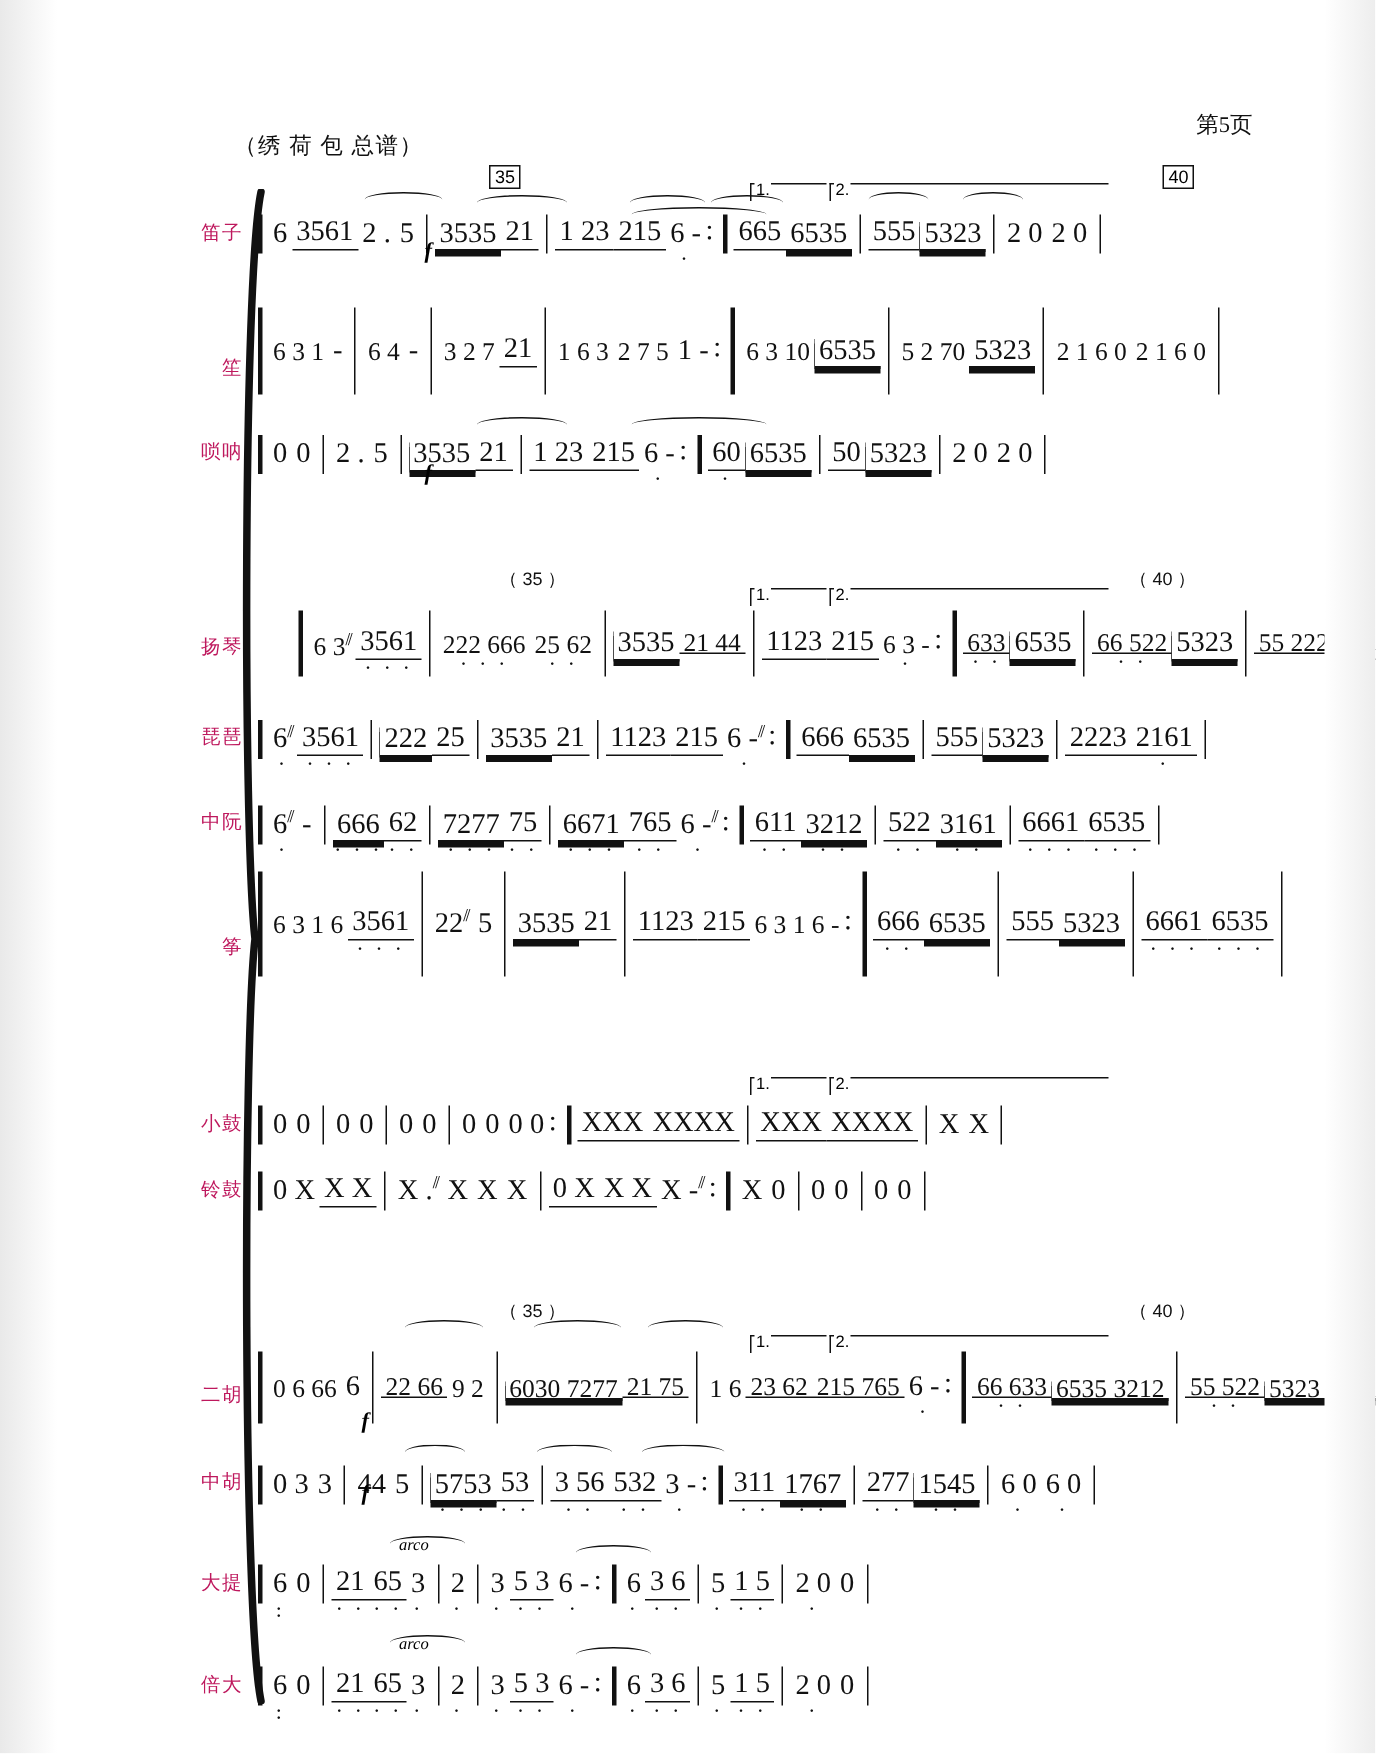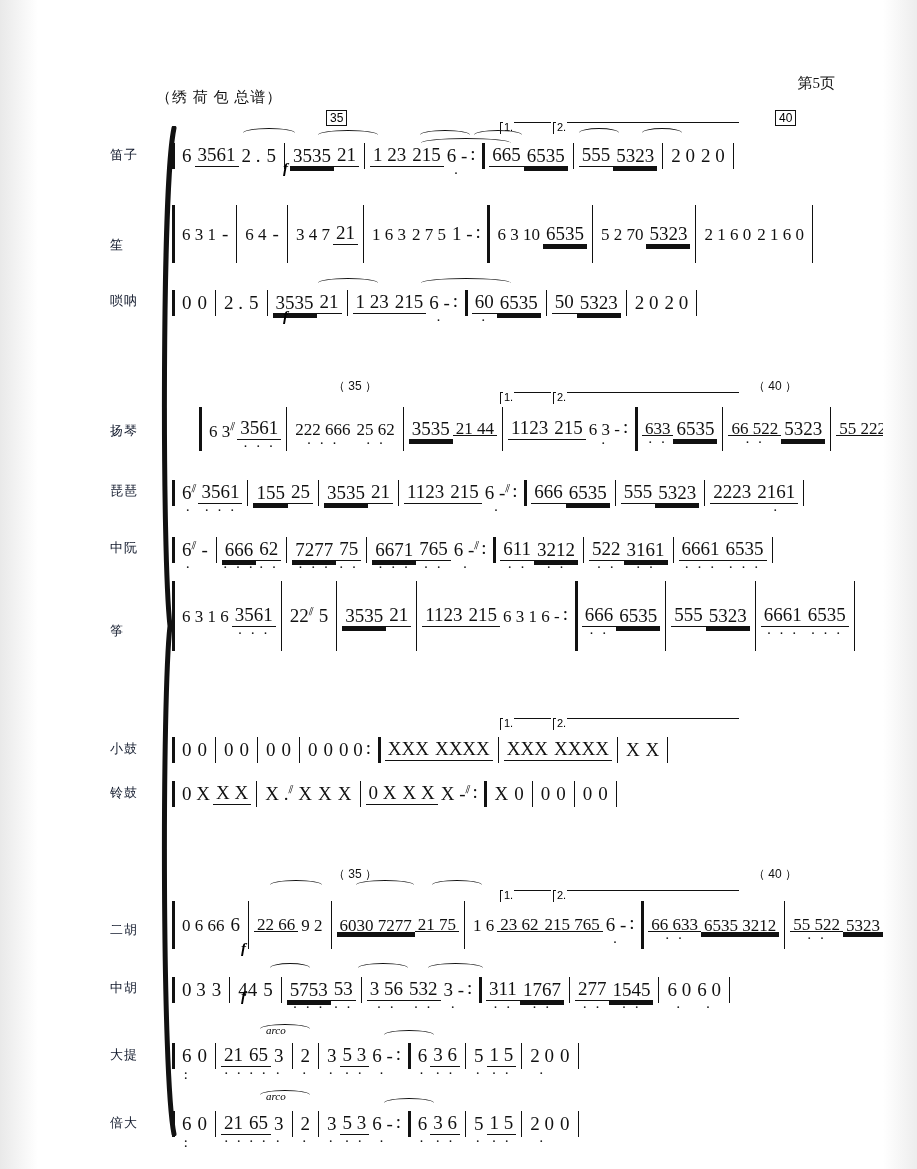--- a/index.html
+++ b/index.html
@@ -63,25 +63,25 @@
     top: 108px;
     width: 22px;
     height: 1010px;
   }
   .brace svg { display:block; }
 
   
   .inst {
     position: absolute;
     font-size: 13px;
-    color: #0f172a;
+    color: #be185d;
     font-family: Liberation Serif, serif;
     letter-spacing: 1px;
     white-space: nowrap;
-    text-align: left;
+    text-align: right;
     width: 52px;
   }
 
   
   .staff {
     position: absolute;
     left: 130px;
     width: 690px;
     height: 40px;
     font-family: "Liberation Serif", serif;
@@ -268,21 +268,21 @@
     <div class="inst" style="left:72px; top:218px;">笙</div>
     <div class="staff" style="top:185px; height:62px;">
       <div class="row" style="height:62px;">
         <span class="thickbar" style="height:58px;"></span>
         <span class="stackcell">6 3 1</span>
         <span class="cell">-</span>
         <span class="barline" style="height:58px;"></span>
         <span class="stackcell">6 4</span>
         <span class="cell">-</span>
         <span class="barline" style="height:58px;"></span>
-        <span class="stackcell">3 4 7</span>
+        <span class="stackcell">3 2 7</span>
         <span class="cell beam1">21</span>
         <span class="barline" style="height:58px;"></span>
         <span class="stackcell">1 6 3</span>
         <span class="stackcell">2 7 5</span>
         <span class="cell">1 -</span>
         <span class="repeat">:</span>
         <span class="thickbar" style="height:58px;"></span>
         <span class="stackcell">6 3 10</span>
         <span class="cell beam2">6535</span>
         <span class="barline" style="height:58px;"></span>
@@ -367,21 +367,21 @@
       </div>
     </div>
 
     <div class="inst" style="left:72px; top:464px;">琵琶</div>
     <div class="staff" style="top:455px;">
       <div class="row">
         <span class="thickbar"></span>
         <span class="cell">6<span class="dots">·</span><span class="tiny-slash">⫽</span></span>
         <span class="cell beam1">3561<span class="dots">· · ·</span></span>
         <span class="barline"></span>
-        <span class="cell beam2">155</span>
+        <span class="cell beam2">222</span>
         <span class="cell beam1">25</span>
         <span class="barline"></span>
         <span class="cell beam2">3535</span>
         <span class="cell beam1">21</span>
         <span class="barline"></span>
         <span class="cell beam1">1123</span>
         <span class="cell beam1">215</span>
         <span class="cell">6 -<span class="dots">·</span><span class="tiny-slash">⫽</span></span>
         <span class="repeat">:</span>
         <span class="thickbar"></span>

